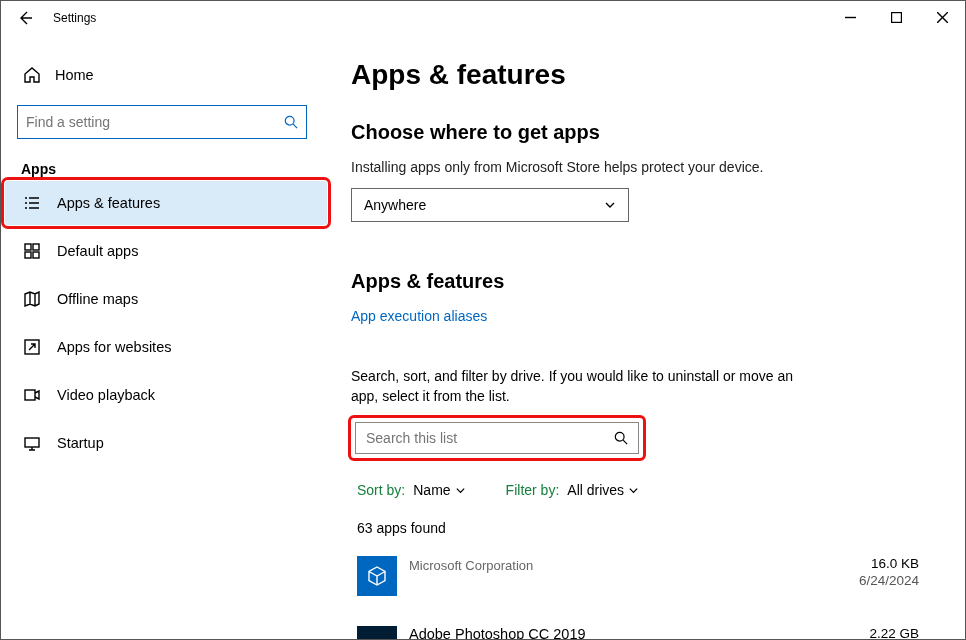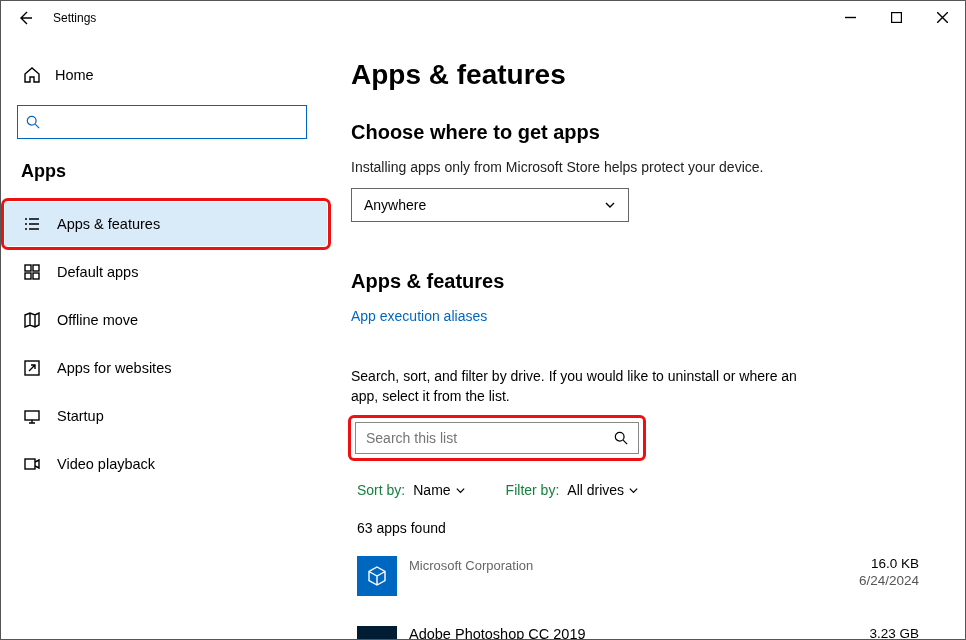--- a/index.html
+++ b/index.html
@@ -14,21 +14,21 @@
   .layout { display:flex; height: calc(100% - 34px); }
   .sidebar { width: 320px; padding: 20px 16px 0 16px; }
   .home-row { display:flex; align-items:center; height:40px; padding-left:6px; margin-bottom:10px; }
   .home-row svg { margin-right:14px; }
   .home-row span { font-size:14.5px; }
 
   .find-setting { border:1px solid #0067c0; height:34px; width:290px; display:flex; align-items:center; padding:0 8px; margin-bottom:22px;}
   .find-setting input { border:none; outline:none; flex:1; font-size:14px; color:#666; background:transparent;}
   .find-setting svg { color:#0067c0; }
 
-  .section-head { font-size:18px; font-weight:600; margin-bottom:20px; padding-left:4px; }
+  .section-head { font-size:14px; font-weight:600; margin-bottom:4px; padding-left:4px; }
 
   .nav-item { display:flex; align-items:center; height:44px; padding-left:6px; margin-bottom:4px; position:relative; }
   .nav-item.active::before { content:""; position:absolute; left:-16px; top:0; bottom:0; width:4px; background:#0067c0; }
   .nav-item.active { background:#d9eaf8; margin-left:-12px; margin-right:-22px; padding-left:18px; }
   .nav-item .icon { width:18px; height:18px; margin-right:16px; display:flex; align-items:center; justify-content:center;}
   .nav-item span.label { font-size:14.5px; }
 
   .highlight-red { outline:3px solid #e11; outline-offset:1px; border-radius:3px; }
   .nav-item.highlight-red { margin-left:-12px; padding-left:18px; width:150px; }
   .nav-item.active.highlight-red { width:auto; margin-right:-22px;}
@@ -96,20 +96,21 @@
 <div class="layout">
 
   <div class="sidebar">
     <div class="home-row">
       <svg width="18" height="18" viewBox="0 0 18 18">
           <path d="M2 8 L9 2 L16 8 V16 H11 V11 H7 V16 H2 Z"></path>
         </svg>
       <span>Home</span>
     </div>
     <div class="find-setting">
+      <input placeholder="Find a setting" style="">
       <svg width="14" height="14" viewBox="0 0 16 16">
           <circle cx="6.5" cy="6.5" r="5"></circle>
           <path d="M10.5 10.5 L15 15"></path>
         </svg>
     </div>
 
     <div class="section-head">Apps</div>
 
     <div class="nav-item active highlight-red">
       <span class="icon">
@@ -129,66 +130,66 @@
           </svg>
         </span>
       <span class="label">Default apps</span>
     </div>
     <div class="nav-item">
       <span class="icon">
           <svg width="16" height="16" viewBox="0 0 16 16">
             <path d="M1 3 L6 1 L11 3 L15 1 V13 L11 15 L6 13 L1 15 Z M6 1 V13 M11 3 V15"></path>
           </svg>
         </span>
-      <span class="label">Offline move</span>
+      <span class="label">Offline maps</span>
     </div>
     <div class="nav-item">
       <span class="icon">
           <svg width="16" height="16" viewBox="0 0 16 16">
             <rect x="1" y="1" width="14" height="14"></rect>
             <path d="M5 11 L11 5 M7 5 H11 V9"></path>
           </svg>
         </span>
       <span class="label">Apps for websites</span>
     </div>
     <div class="nav-item">
       <span class="icon">
           <svg width="16" height="16" viewBox="0 0 16 16">
+            <rect x="1" y="3" width="10" height="10"></rect>
+            <path d="M11 6 L15 4 V12 L11 10"></path>
+          </svg>
+        </span>
+      <span class="label">Video playback</span>
+    </div>
+    <div class="nav-item">
+      <span class="icon">
+          <svg width="16" height="16" viewBox="0 0 16 16">
             <rect x="1" y="3" width="14" height="9"></rect>
             <path d="M5 15 H11 M8 12 V15"></path>
           </svg>
         </span>
       <span class="label">Startup</span>
-    </div>
-    <div class="nav-item">
-      <span class="icon">
-          <svg width="16" height="16" viewBox="0 0 16 16">
-            <rect x="1" y="3" width="10" height="10"></rect>
-            <path d="M11 6 L15 4 V12 L11 10"></path>
-          </svg>
-        </span>
-      <span class="label">Video playback</span>
     </div>
   </div>
 
   <div class="main">
     <div class="page-title">Apps &amp; features</div>
 
     <div class="sub-head">Choose where to get apps</div>
     <div class="hint">Installing apps only from Microsoft Store helps protect your device.</div>
     <div class="dropdown">
       <span>Anywhere</span>
       <svg width="12" height="12" viewBox="0 0 12 12">
           <path d="M2 4 L6 8 L10 4"></path>
         </svg>
     </div>
 
     <div class="sub-head">Apps &amp; features</div>
     <a class="link">App execution aliases</a>
-    <div class="filter-hint">Search, sort, and filter by drive. If you would like to uninstall or where an app, select it from the list.</div>
+    <div class="filter-hint">Search, sort, and filter by drive. If you would like to uninstall or move an app, select it from the list.</div>
 
     <div class="search-list-wrap">
       <div class="search-list">
         <input placeholder="Search this list" style="">
         <svg width="14" height="14" viewBox="0 0 16 16">
             <circle cx="6.5" cy="6.5" r="5"></circle>
             <path d="M10.5 10.5 L15 15"></path>
           </svg>
       </div>
     </div>
@@ -227,19 +228,19 @@
       </div>
     </div>
 
     <div class="app-row">
       <div class="app-icon dark">Ps</div>
       <div class="app-info">
         <div class="app-name">Adobe Photoshop CC 2019</div>
         <div class="app-pub"></div>
       </div>
       <div class="app-right">
-        <div>3.23 GB</div>
+        <div>2.22 GB</div>
 
       </div>
     </div>
 
   </div>
 </div>
 
 </body></html>

